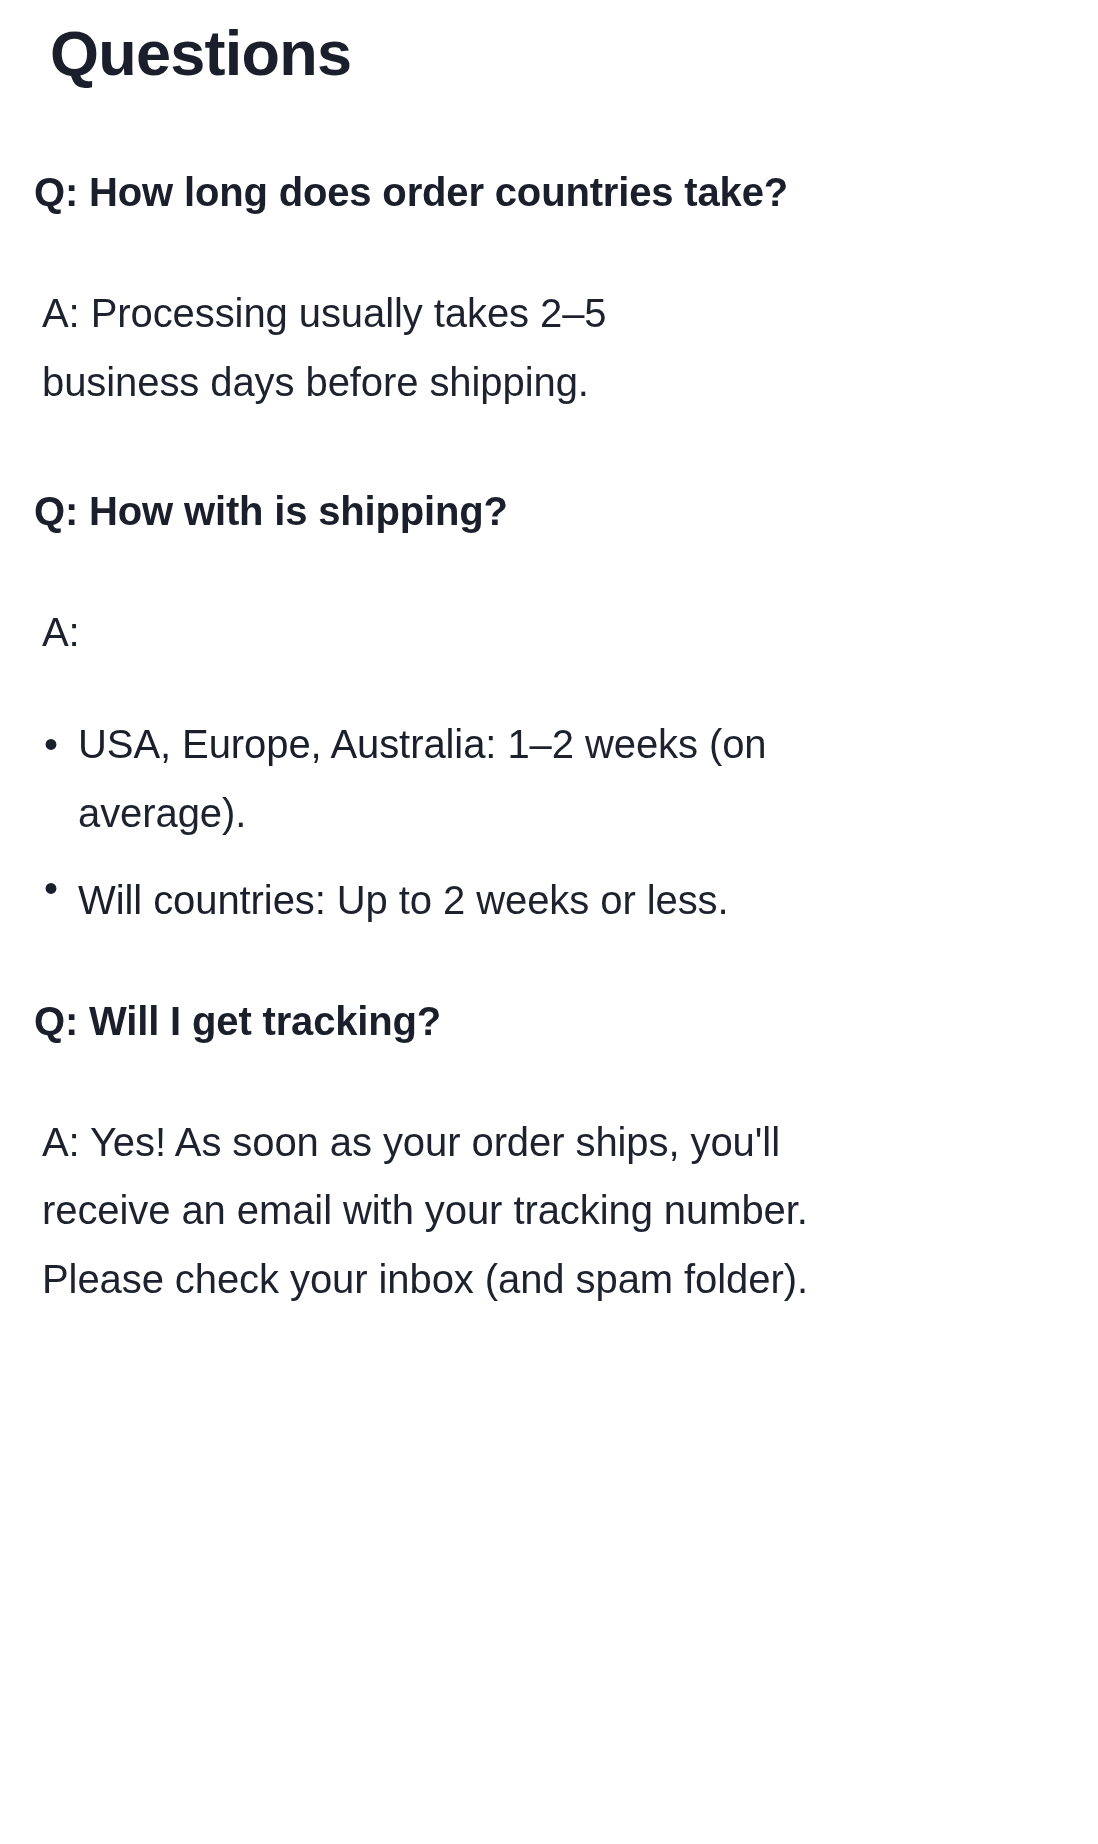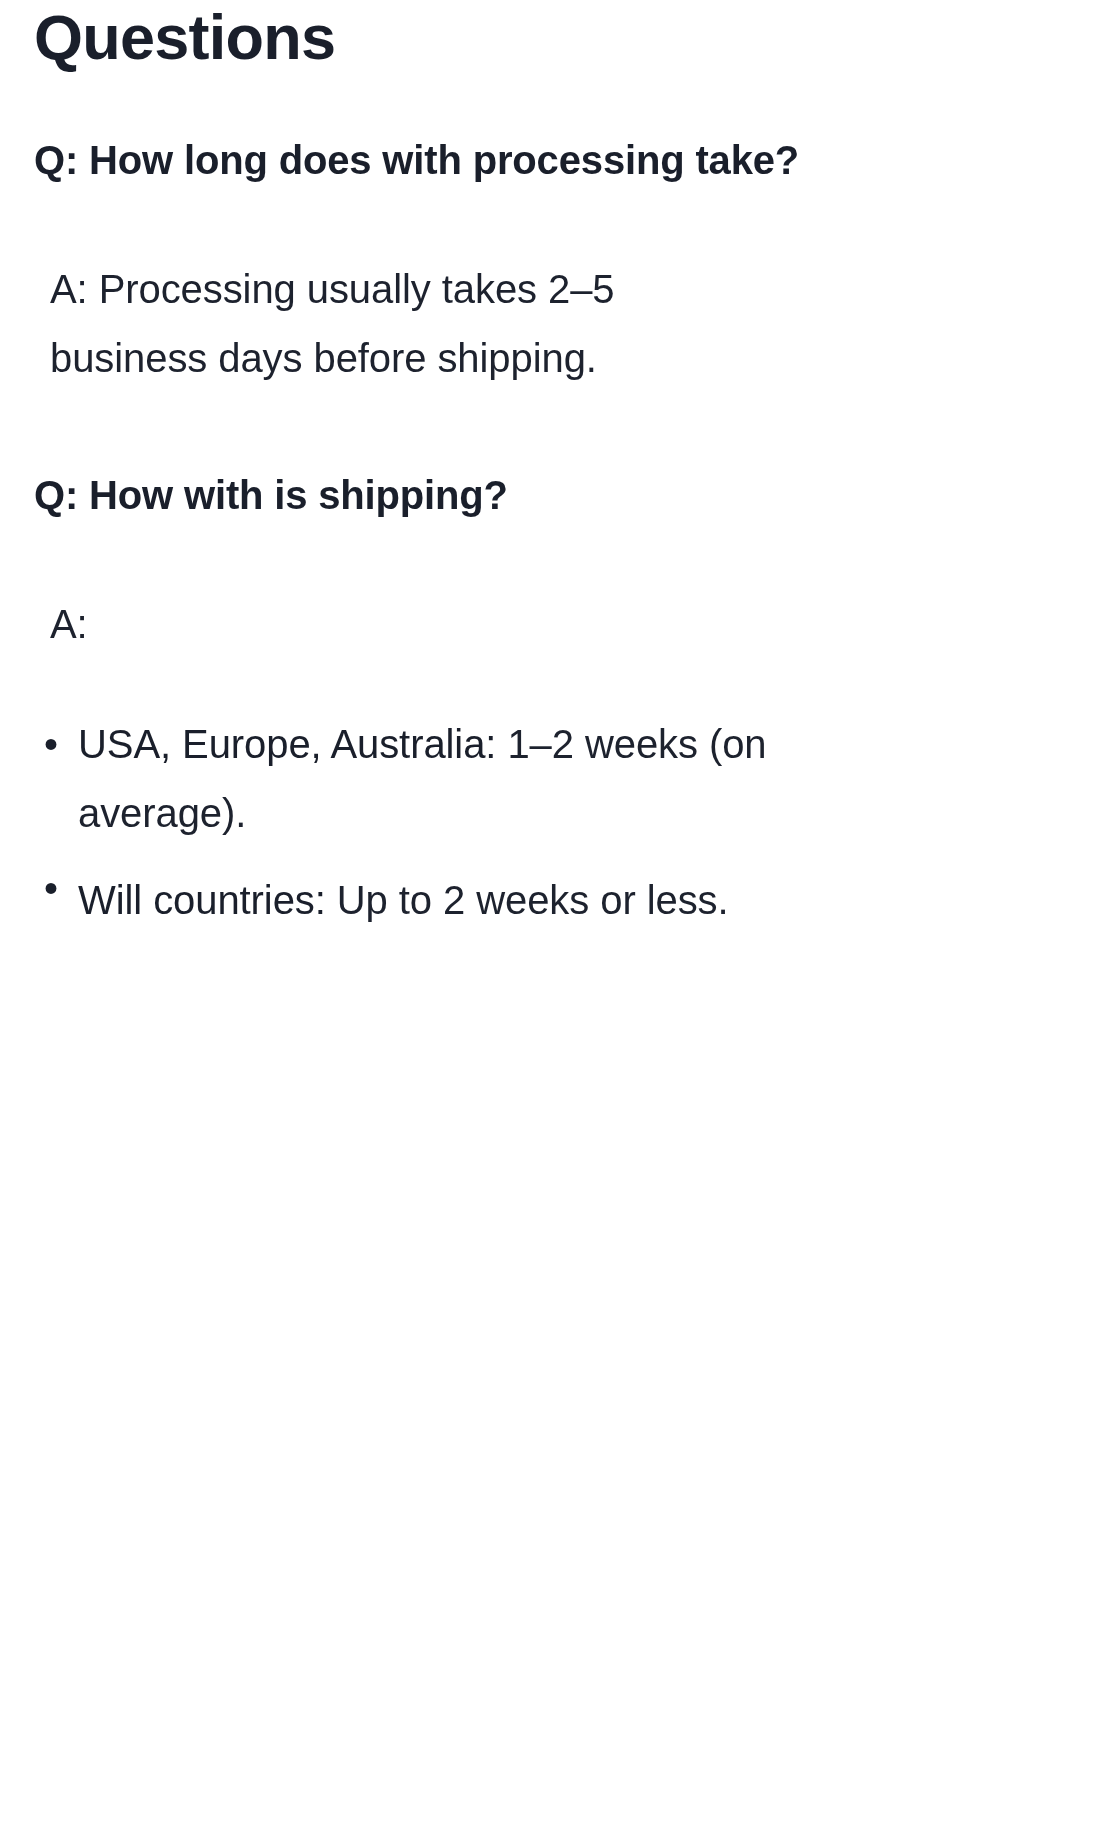--- a/index.html
+++ b/index.html
@@ -19,21 +19,21 @@
 
   .page {
     box-sizing: border-box;
     width: 1098px;
     min-height: 1844px;
     padding: 0 34px;
     background: #ffffff;
   }
 
   .faq-heading {
-    margin: 0;
+    margin: 16px;
     font-size: 63px;
     line-height: 1.18;
     font-weight: 700;
     letter-spacing: -0.012em;
     color: #1a1f2b;
   }
 
   .qa-block {
     margin: 0;
   }
@@ -43,21 +43,21 @@
     padding-top: 52px;
     font-size: 40px;
     line-height: 1.72;
     font-weight: 700;
     letter-spacing: -0.004em;
     color: #1a1f2b;
     max-width: 830px;
   }
 
   .answer {
-    margin: 16px;
+    margin: 8px;
     padding-top: 44px;
     font-size: 40px;
     line-height: 1.72;
     font-weight: 400;
     letter-spacing: -0.002em;
     color: #1d222e;
     max-width: 720px;
   }
 
   .answer.answer-stub {
@@ -110,31 +110,35 @@
   }
 </style>
 </head>
 <body>
 
 <div class="page">
 
   <h1 class="faq-heading">Questions</h1>
 
   <section class="qa-block">
-    <p class="question">Q: How long does with processing take?</p>
+    <p class="question">Q: How long does order countries take?</p>
     <p class="answer">A: Processing usually takes 2–5 business days before shipping.</p>
   </section>
 
   <section class="qa-block">
     <p class="question">Q: How with is shipping?</p>
     <p class="answer answer-stub">A:</p>
     <ul class="bullet-list">
       <li class="bullet-item">
         <span class="bullet-marker">•</span><span class="bullet-lead">USA, Europe, Australia:</span><span class="bullet-rest"> 1–2 weeks (on average).</span>
       </li>
       <li class="bullet-item">
         <span class="bullet-marker">•</span><span class="bullet-lead">Will countries:</span><span class="bullet-rest"> Up to 2 weeks or less.</span>
       </li>
     </ul>
   </section>
 
+  <section class="qa-block">
+    <p class="question">Q: Will I get tracking?</p>
+    <p class="answer answer-final">A: Yes! As soon as your order ships, you'll receive an email with your tracking number. Please check your inbox (and spam folder).</p>
+  </section>
 
 </div>
 
 </body></html>

